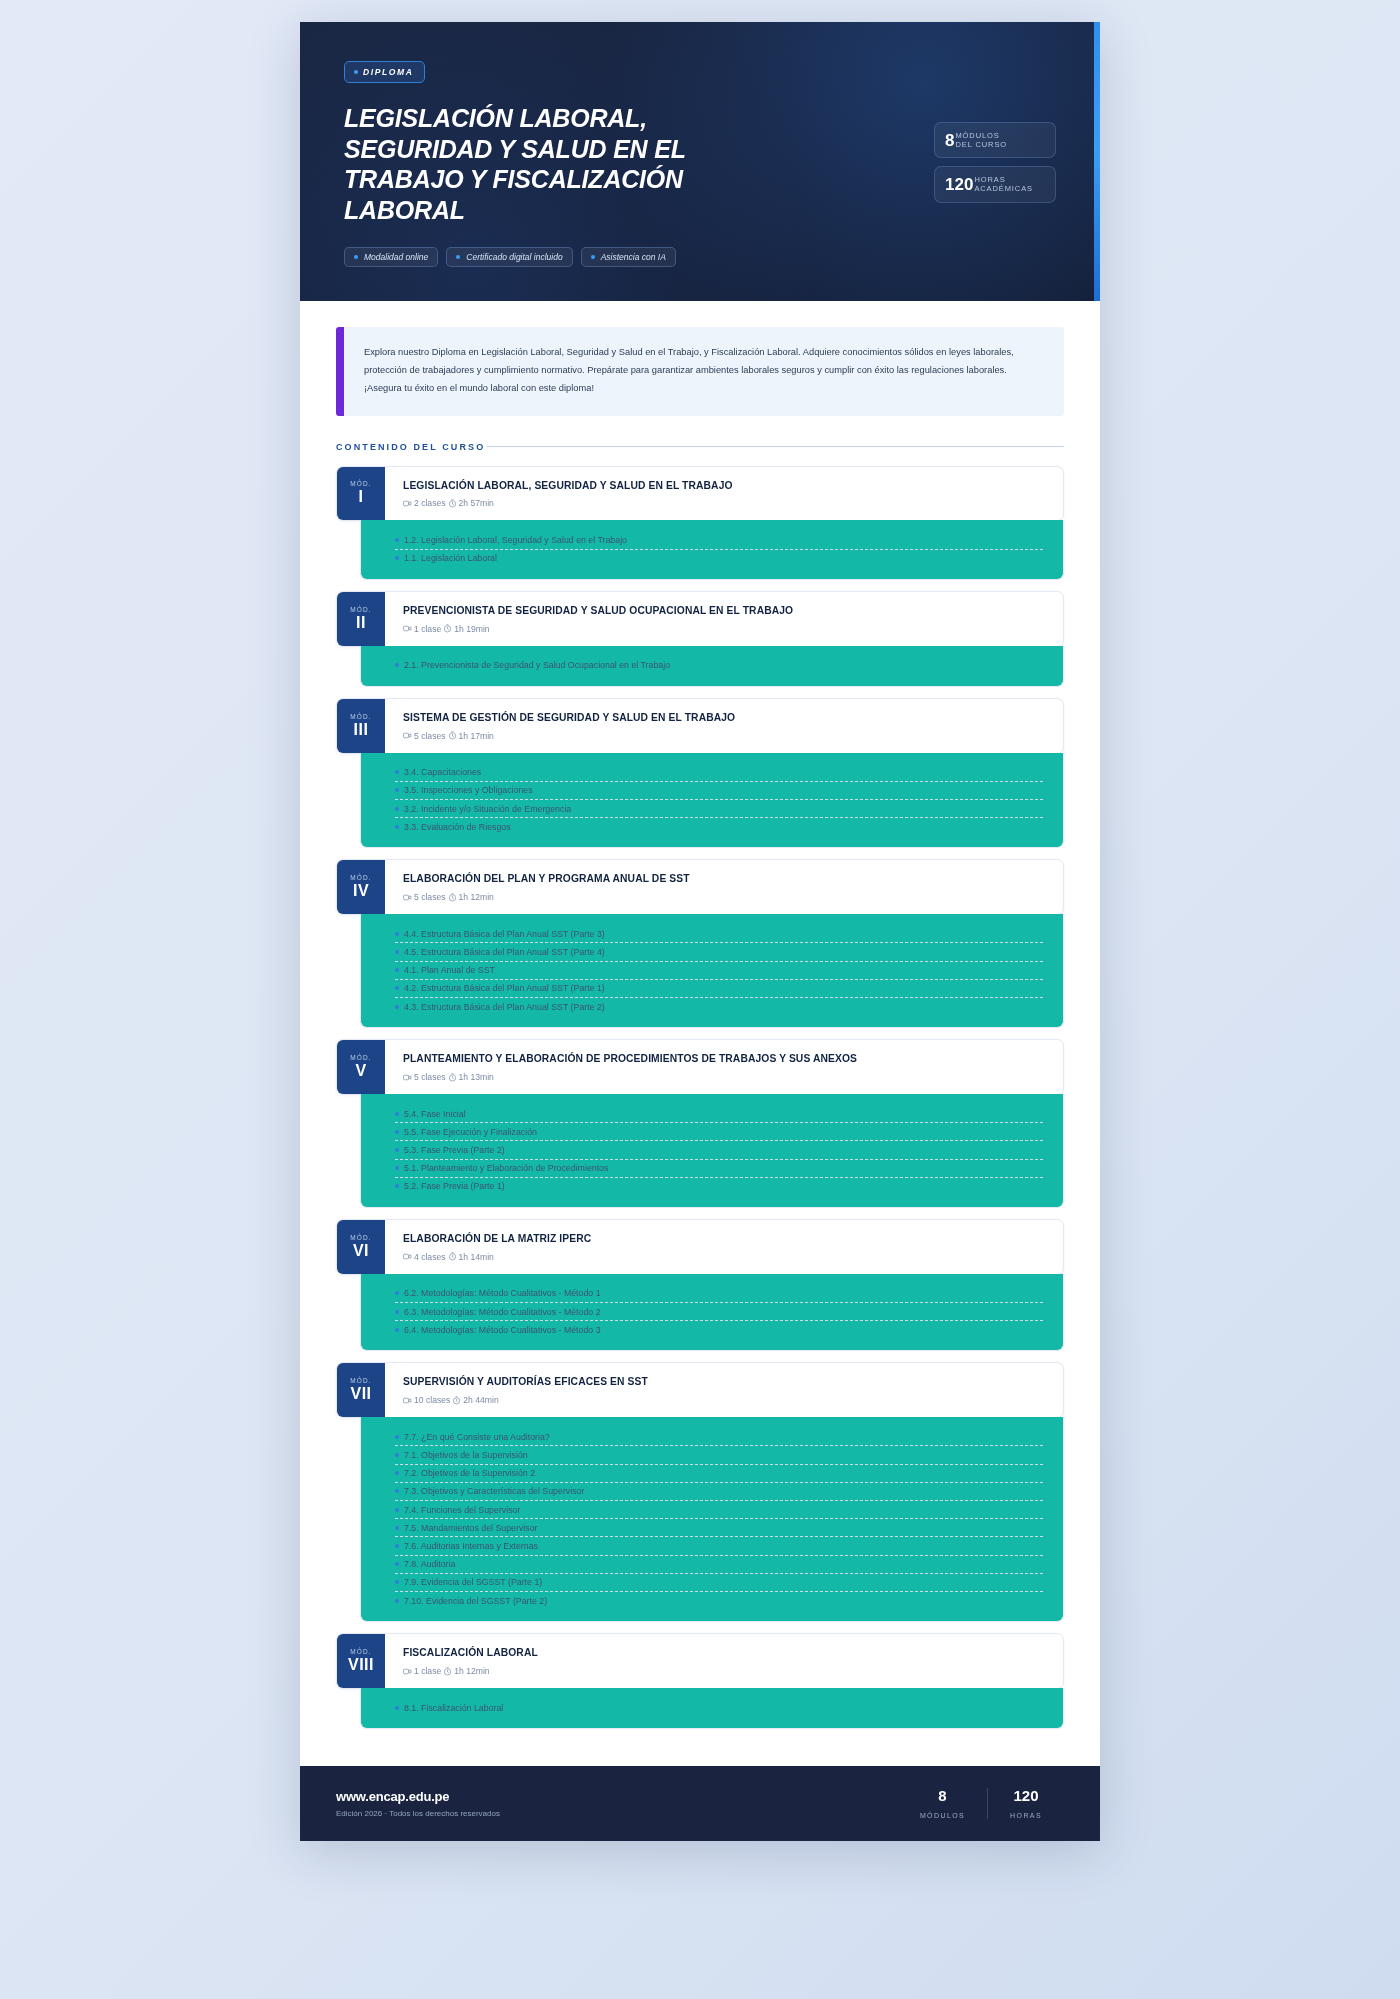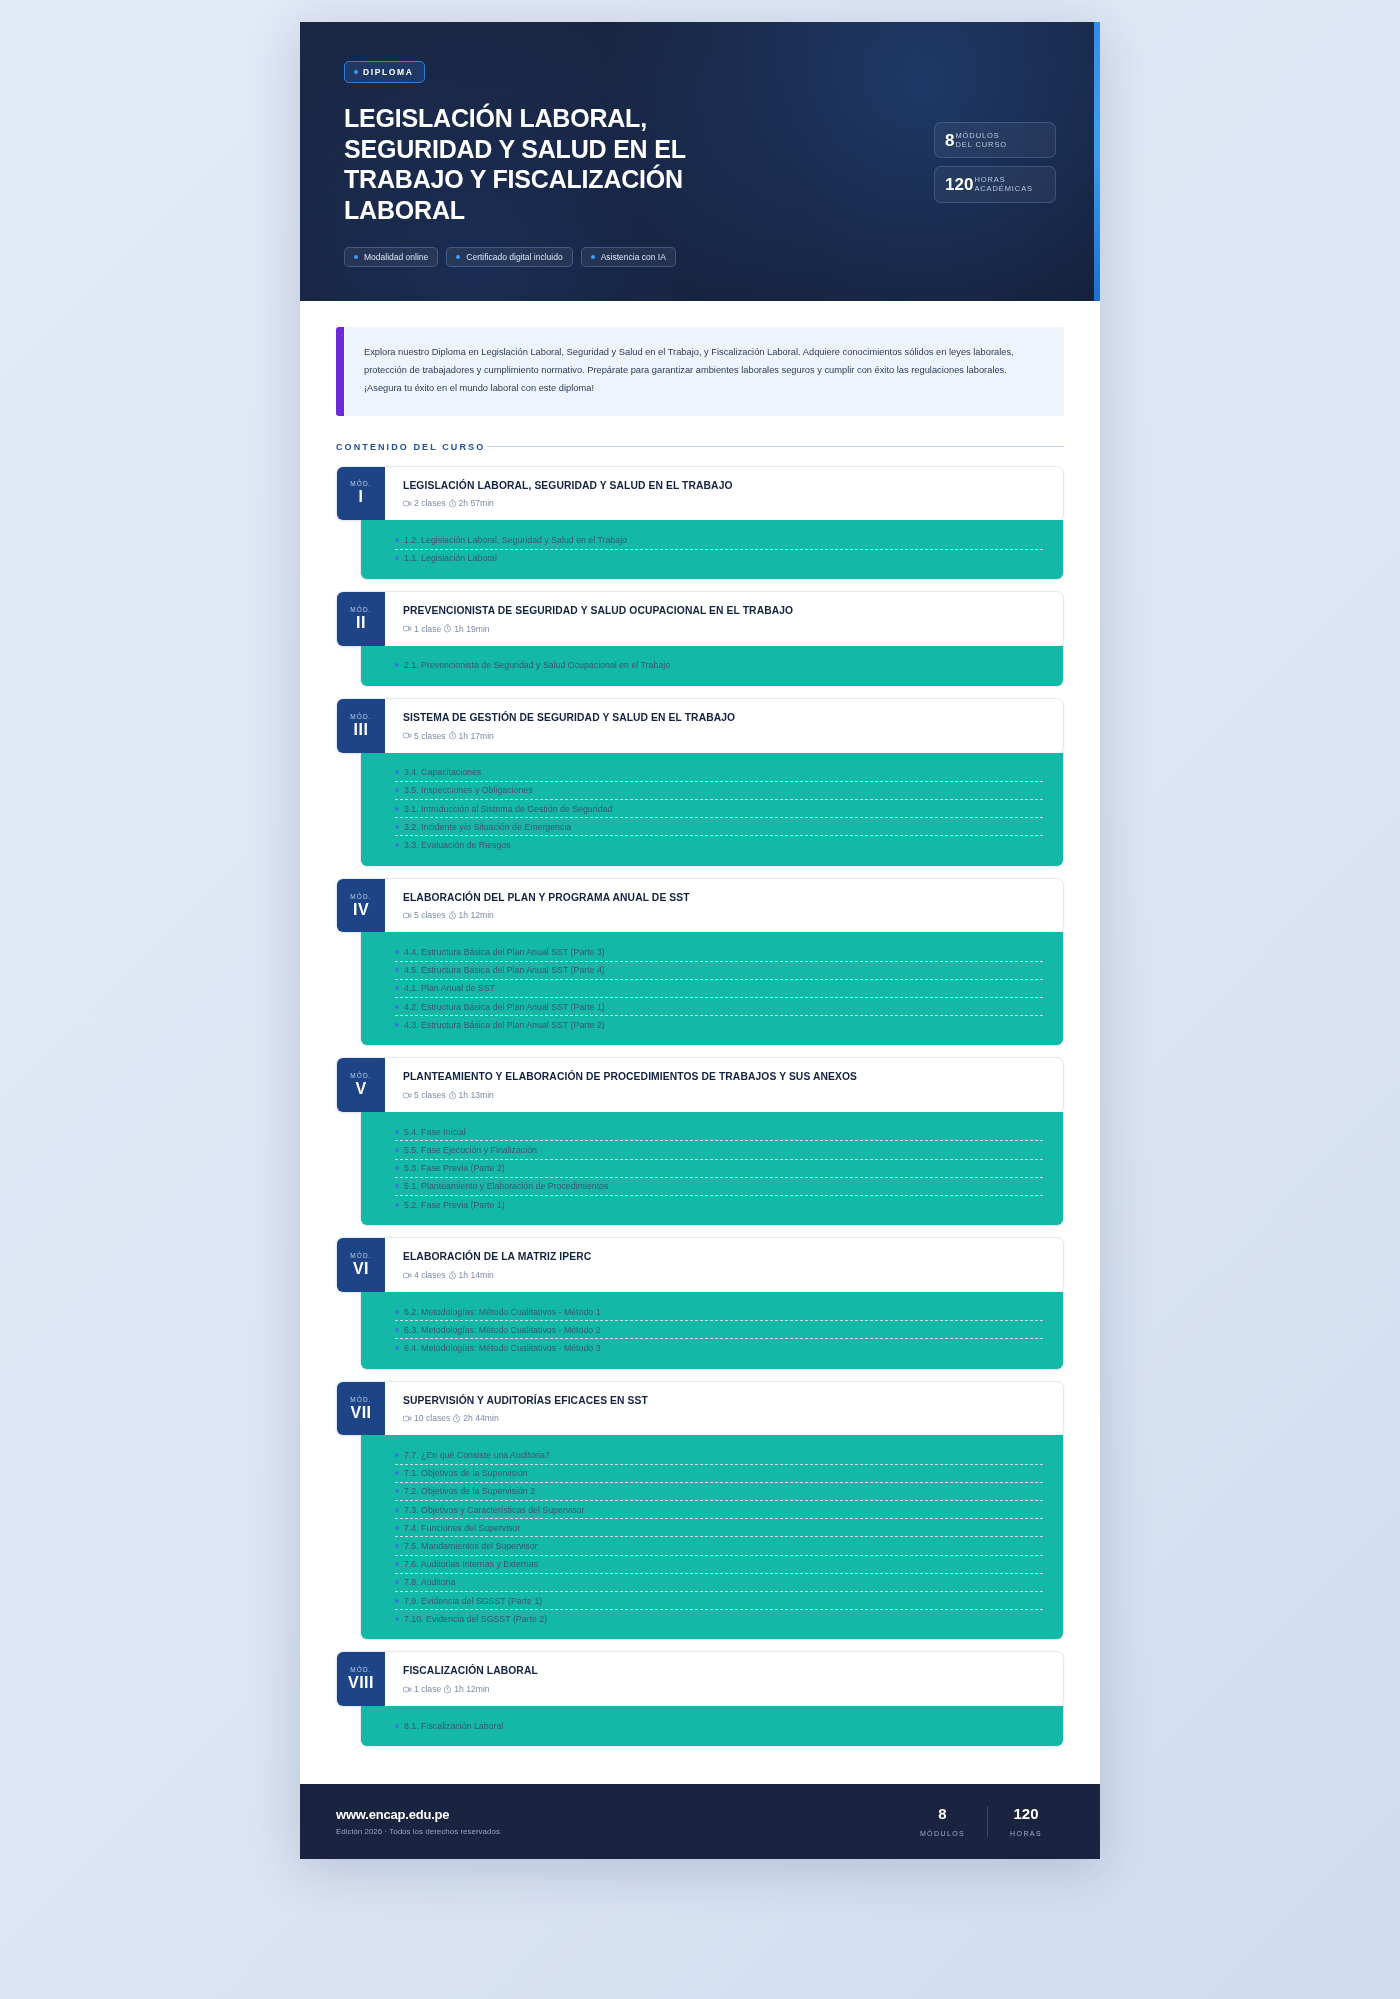--- a/index.html
+++ b/index.html
@@ -42,21 +42,21 @@
   }
   .hero::after {
     content: "";
     position: absolute;
     top: 0; right: 0; bottom: 0;
     width: 6px;
     background: linear-gradient(180deg, #2f8ff0 0%, #3b9ef5 45%, #1c6fd4 100%);
   }
 
   .hero-inner { position: relative; z-index: 2; display: flex; justify-content: space-between; }
-  .hero-left { max-width: 420px; }
+  .hero-left { max-width: 420px; font-style: italic; }
 
   .pill-diploma {
     display: inline-flex;
     align-items: center;
     gap: 5px;
     border: 1px solid #2f7fd6;
     border-radius: 5px;
     padding: 5px 11px 5px 9px;
     background: rgba(43,97,175,0.30);
     font-size: 8.5px;
@@ -432,24 +432,20 @@
           <div class="lesson">
             <span class="bd"></span>
             <span>3.4. Capacitaciones</span>
           </div>
           <div class="lesson">
             <span class="bd"></span>
             <span>3.5. Inspecciones y Obligaciones</span>
           </div>
           <div class="lesson">
             <span class="bd"></span>
-            <span>3.1. Introducción al Sistema de Gestión de Seguridad</span>
-          </div>
-          <div class="lesson">
-            <span class="bd"></span>
             <span>3.2. Incidente y/o Situación de Emergencia</span>
           </div>
           <div class="lesson">
             <span class="bd"></span>
             <span>3.3. Evaluación de Riesgos</span>
           </div>
         </div>
       </div>
       <div class="module">
         <div class="mod-head">

